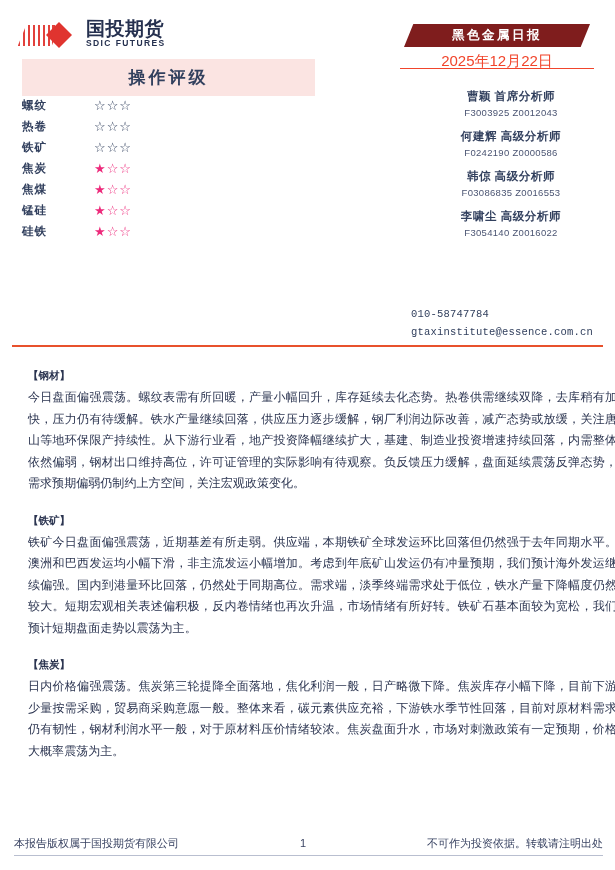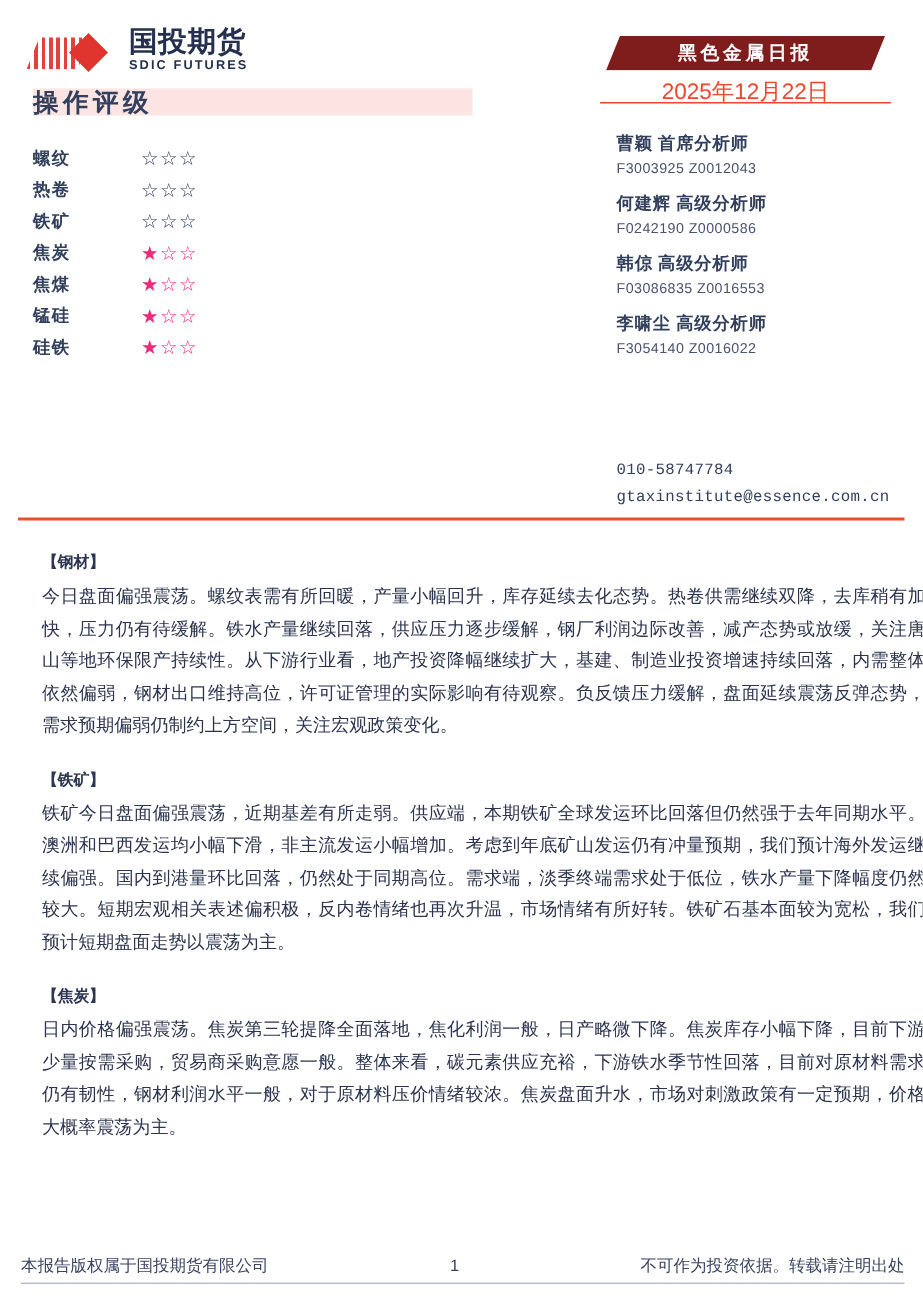--- a/index.html
+++ b/index.html
@@ -74,25 +74,25 @@
     letter-spacing: 1.4px;
     margin-top: 1px;
   }
 
   
   .rating-banner {
     position: absolute;
     left: 22px;
     top: 59px;
     width: 293px;
-    height: 18px;
+    height: 37px;
     background: #fbe4e2;
     display: flex;
     align-items: center;
-    justify-content: flex-start;
+    justify-content: center;
   }
   .rating-banner-title {
     font-size: 17px;
     font-weight: bold;
     color: #32405e;
     letter-spacing: 3px;
   }
   .rating-list {
     position: absolute;
     left: 22px;
@@ -166,20 +166,21 @@
 
   
   .analysts {
     position: absolute;
     left: 411px;
     top: 88px;
     width: 200px;
   }
   .analyst {
     margin-bottom: 7px;
+    text-align: center;
   }
   .analyst-name {
     font-size: 11.5px;
     font-weight: bold;
     color: #32405e;
     letter-spacing: 0.6px;
     line-height: 16px;
   }
   .analyst-id {
     font-family: "Liberation Sans", "DejaVu Sans", sans-serif;

